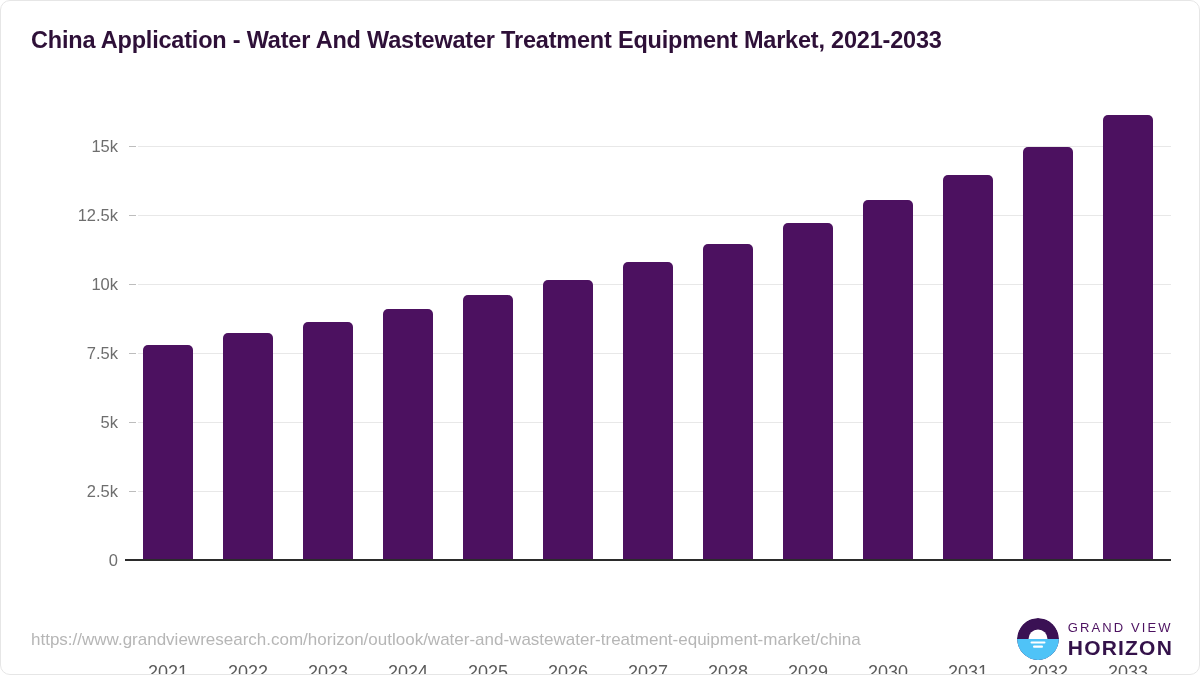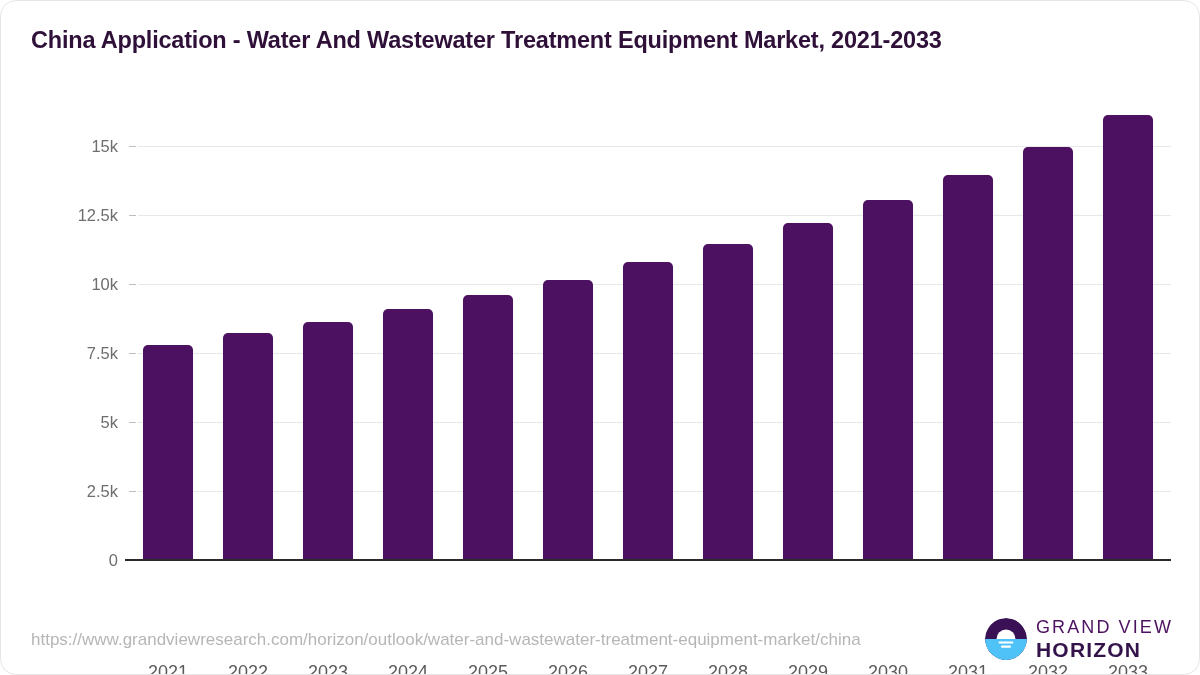--- a/index.html
+++ b/index.html
@@ -9,21 +9,21 @@
   }
   body {
     font-family: "Liberation Sans", sans-serif;
   }
   #page {
     position: relative;
     width: 1200px;
     height: 675px;
     background: #ffffff;
     border: 1px solid #e6e6e6;
-    border-radius: 16px;
+    border-radius: 10px;
     box-sizing: border-box;
     overflow: hidden;
   }
 
   
   #chart-title {
     position: absolute;
     left: 30px;
     top: 26px;
     font-size: 23.5px;
@@ -120,21 +120,21 @@
     overflow: hidden;
     flex: none;
   }
   #brand-text {
     display: flex;
     flex-direction: column;
     justify-content: center;
     line-height: 1;
   }
   #brand-line1 {
-    font-size: 18px;
+    font-size: 13px;
     letter-spacing: 2.1px;
     color: #4c1160;
     font-weight: normal;
   }
   #brand-line2 {
     font-size: 21px;
     letter-spacing: 1.2px;
     color: #34124a;
     font-weight: bold;
     margin-top: 3px;

